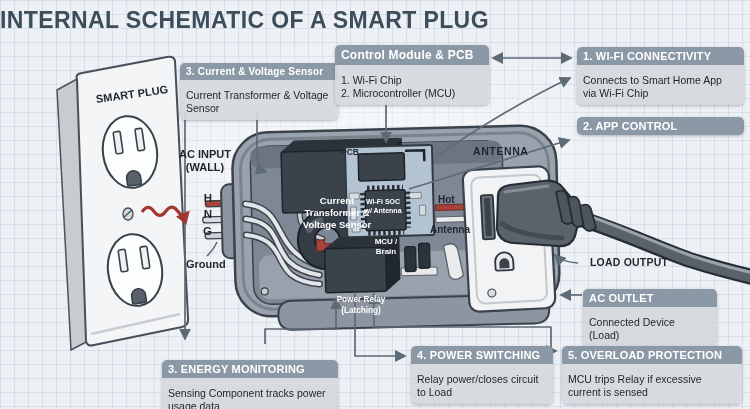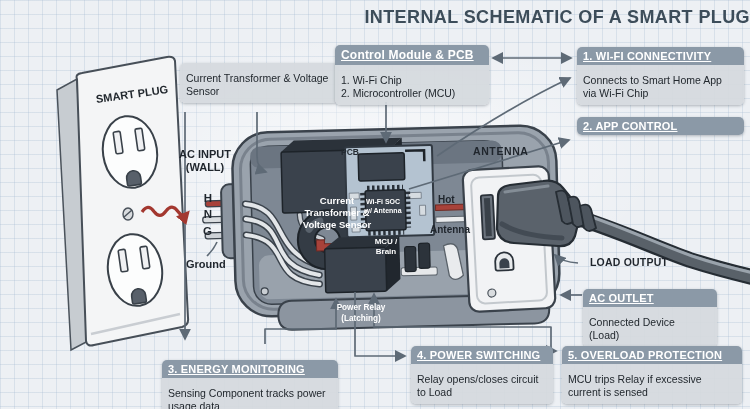--- a/index.html
+++ b/index.html
@@ -8,30 +8,30 @@
     font-family:"Liberation Sans",sans-serif;
     background-color:#edf0f4;
     background-image:
       radial-gradient(ellipse 55% 45% at 50% 40%, rgba(255,255,255,.65), rgba(255,255,255,0) 70%),
       linear-gradient(rgba(167,186,211,.30) 1px, transparent 1px),
       linear-gradient(90deg, rgba(167,186,211,.30) 1px, transparent 1px);
     background-size:auto,14px 14px,14px 14px;
   }
   .abs{position:absolute;}
   #title{
-    top:7px;left:0;width:750px;text-align:right;
-    font-size:18px;font-weight:bold;color:#3d4d5a;letter-spacing:.4px;
+    top:7px;left:0;width:750px;text-align:left;
+    font-size:23px;font-weight:bold;color:#3d4d5a;letter-spacing:.4px;
   }
   svg{position:absolute;top:0;left:0;}
   
   .callout{position:absolute;border-radius:5px;overflow:hidden;
     box-shadow:0 1px 3px rgba(55,65,78,.35);}
   .callout .hd{
     background:#8b99a7;color:#ffffff;font-weight:bold;font-size:11px;
-    padding:3px 6px;white-space:nowrap;letter-spacing:.2px;text-decoration:underline;}
+    padding:3px 6px;white-space:nowrap;letter-spacing:.2px;}
   .callout .bd{
     background:rgba(213,217,222,.93);color:#22282e;font-size:10.5px;
     padding:9px 6px 4px 6px;line-height:1.28;white-space:pre-line;}
   #co-cv-sensor{left:180px;top:63px;width:158px;}
   #co-cv-sensor .hd{font-size:10px;}
   #co-control-module{left:335px;top:45px;width:154px;}
   #co-control-module .hd{font-size:12px;}
   #co-wifi-connectivity{left:577px;top:47px;width:167px;}
   #co-app-control{left:577px;top:117px;width:167px;}
   #co-ac-outlet{left:583px;top:289px;width:134px;}
@@ -49,21 +49,21 @@
   #pin-n{left:196px;top:208px;width:16px;text-align:right;font-size:11.5px;}
   #pin-g{left:196px;top:225px;width:16px;text-align:right;font-size:11.5px;}
   #ground-label{left:186px;top:258px;font-size:11px;}
   #ct-label{left:285px;top:156px;width:104px;font-size:9.5px;line-height:1.25;}
   #pcb-label{left:341px;top:147px;font-size:8.5px;color:#232a31;}
   #wifi-label{left:360px;top:158px;width:46px;font-size:7px;line-height:1.3;}
   #mcu-label{left:366px;top:198px;width:40px;font-size:8px;line-height:1.3;}
   #antenna-label{left:433px;top:145px;font-size:10.5px;letter-spacing:.6px;color:#20262d;padding-left:40px;}
   #hot-label{left:438px;top:194px;font-size:10px;}
   #neutral-label{left:430px;top:224px;font-size:10px;}
-  #relay-label{left:324px;top:264px;width:74px;font-size:8.2px;line-height:1.3;}
+  #relay-label{left:324px;top:256px;width:74px;font-size:8.2px;line-height:1.3;}
   #load-output-label{left:582px;top:256px;font-size:10.5px;letter-spacing:.2px;padding-left:8px;}
 </style>
 </head>
 <body>
 
 <div id="stage">
 
   <svg width="750" height="409" viewBox="0 0 750 409">
     <defs>
       <marker id="arr" viewBox="0 0 10 10" refX="8.5" refY="5" markerWidth="7" markerHeight="7" orient="auto-start-reverse">
@@ -232,20 +232,21 @@
   <div class="lbl white ctr pre" id="mcu-label">MCU /
 Brain</div>
   <div class="lbl" id="antenna-label">ANTENNA</div>
   <div class="lbl" id="hot-label">Hot</div>
   <div class="lbl" id="neutral-label">Antenna</div>
   <div class="lbl white ctr pre" id="relay-label">Power Relay
 (Latching)</div>
   <div class="lbl" id="load-output-label">LOAD OUTPUT</div>
 
   <div class="callout" id="co-cv-sensor">
+    <div class="hd">3. Current &amp; Voltage Sensor</div>
     <div class="bd">Current Transformer &amp; Voltage Sensor</div>
   </div>
   <div class="callout" id="co-control-module">
     <div class="hd">Control Module &amp; PCB</div>
     <div class="bd">1. Wi-Fi Chip
 2. Microcontroller (MCU)</div>
   </div>
   <div class="callout" id="co-wifi-connectivity">
     <div class="hd">1. WI-FI CONNECTIVITY</div>
     <div class="bd">Connects to Smart Home App via Wi-Fi Chip</div>
@@ -257,20 +258,20 @@
     <div class="hd">AC OUTLET</div>
     <div class="bd">Connected Device
 (Load)</div>
   </div>
   <div class="callout" id="co-energy-monitoring">
     <div class="hd">3. ENERGY MONITORING</div>
     <div class="bd">Sensing Component tracks power usage data</div>
   </div>
   <div class="callout" id="co-power-switching">
     <div class="hd">4. POWER SWITCHING</div>
-    <div class="bd">Relay opens/closes circuit to Load</div>
+    <div class="bd">Relay power/closes circuit to Load</div>
   </div>
   <div class="callout" id="co-overload-protection">
     <div class="hd">5. OVERLOAD PROTECTION</div>
     <div class="bd">MCU trips Relay if excessive current is sensed</div>
   </div>
 
 </div>
 
 </body></html>

